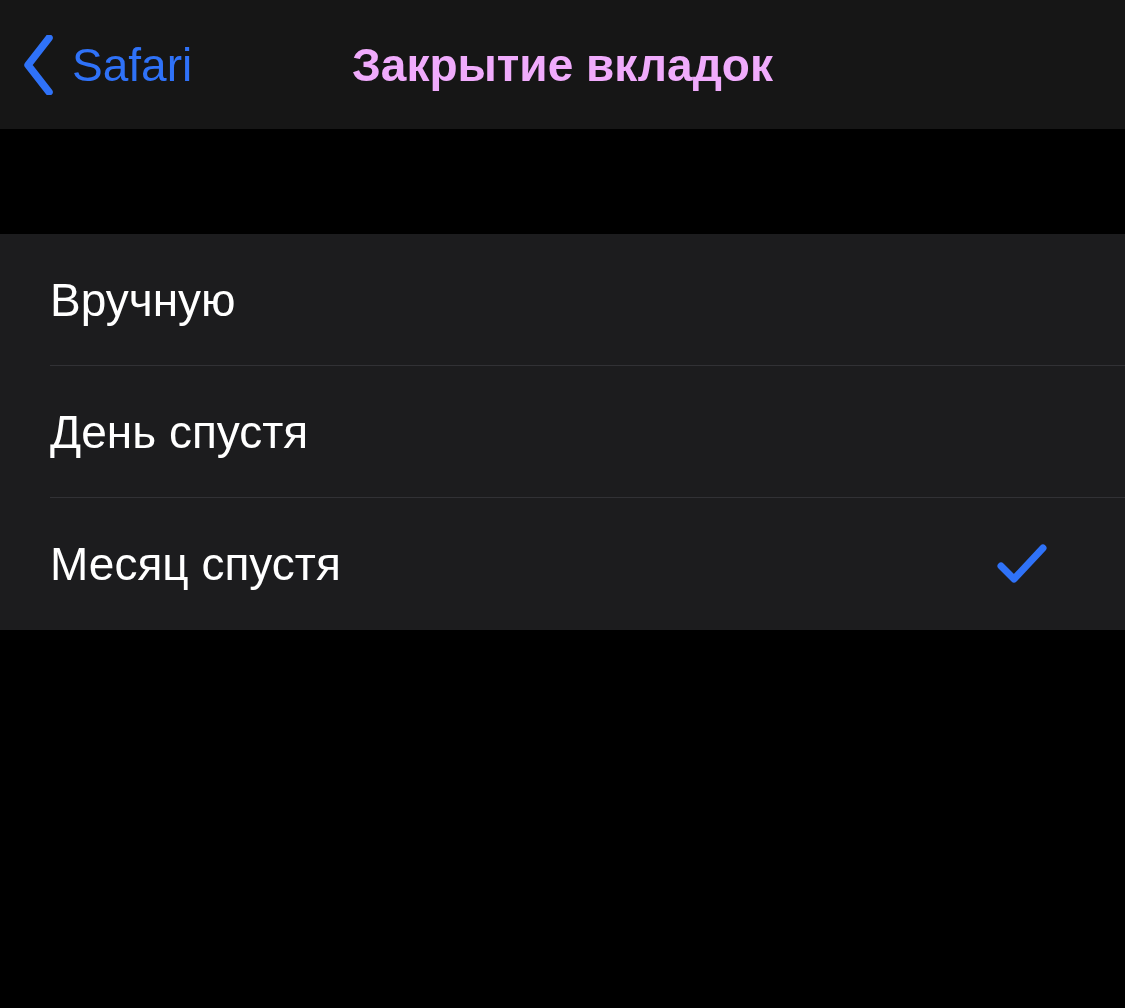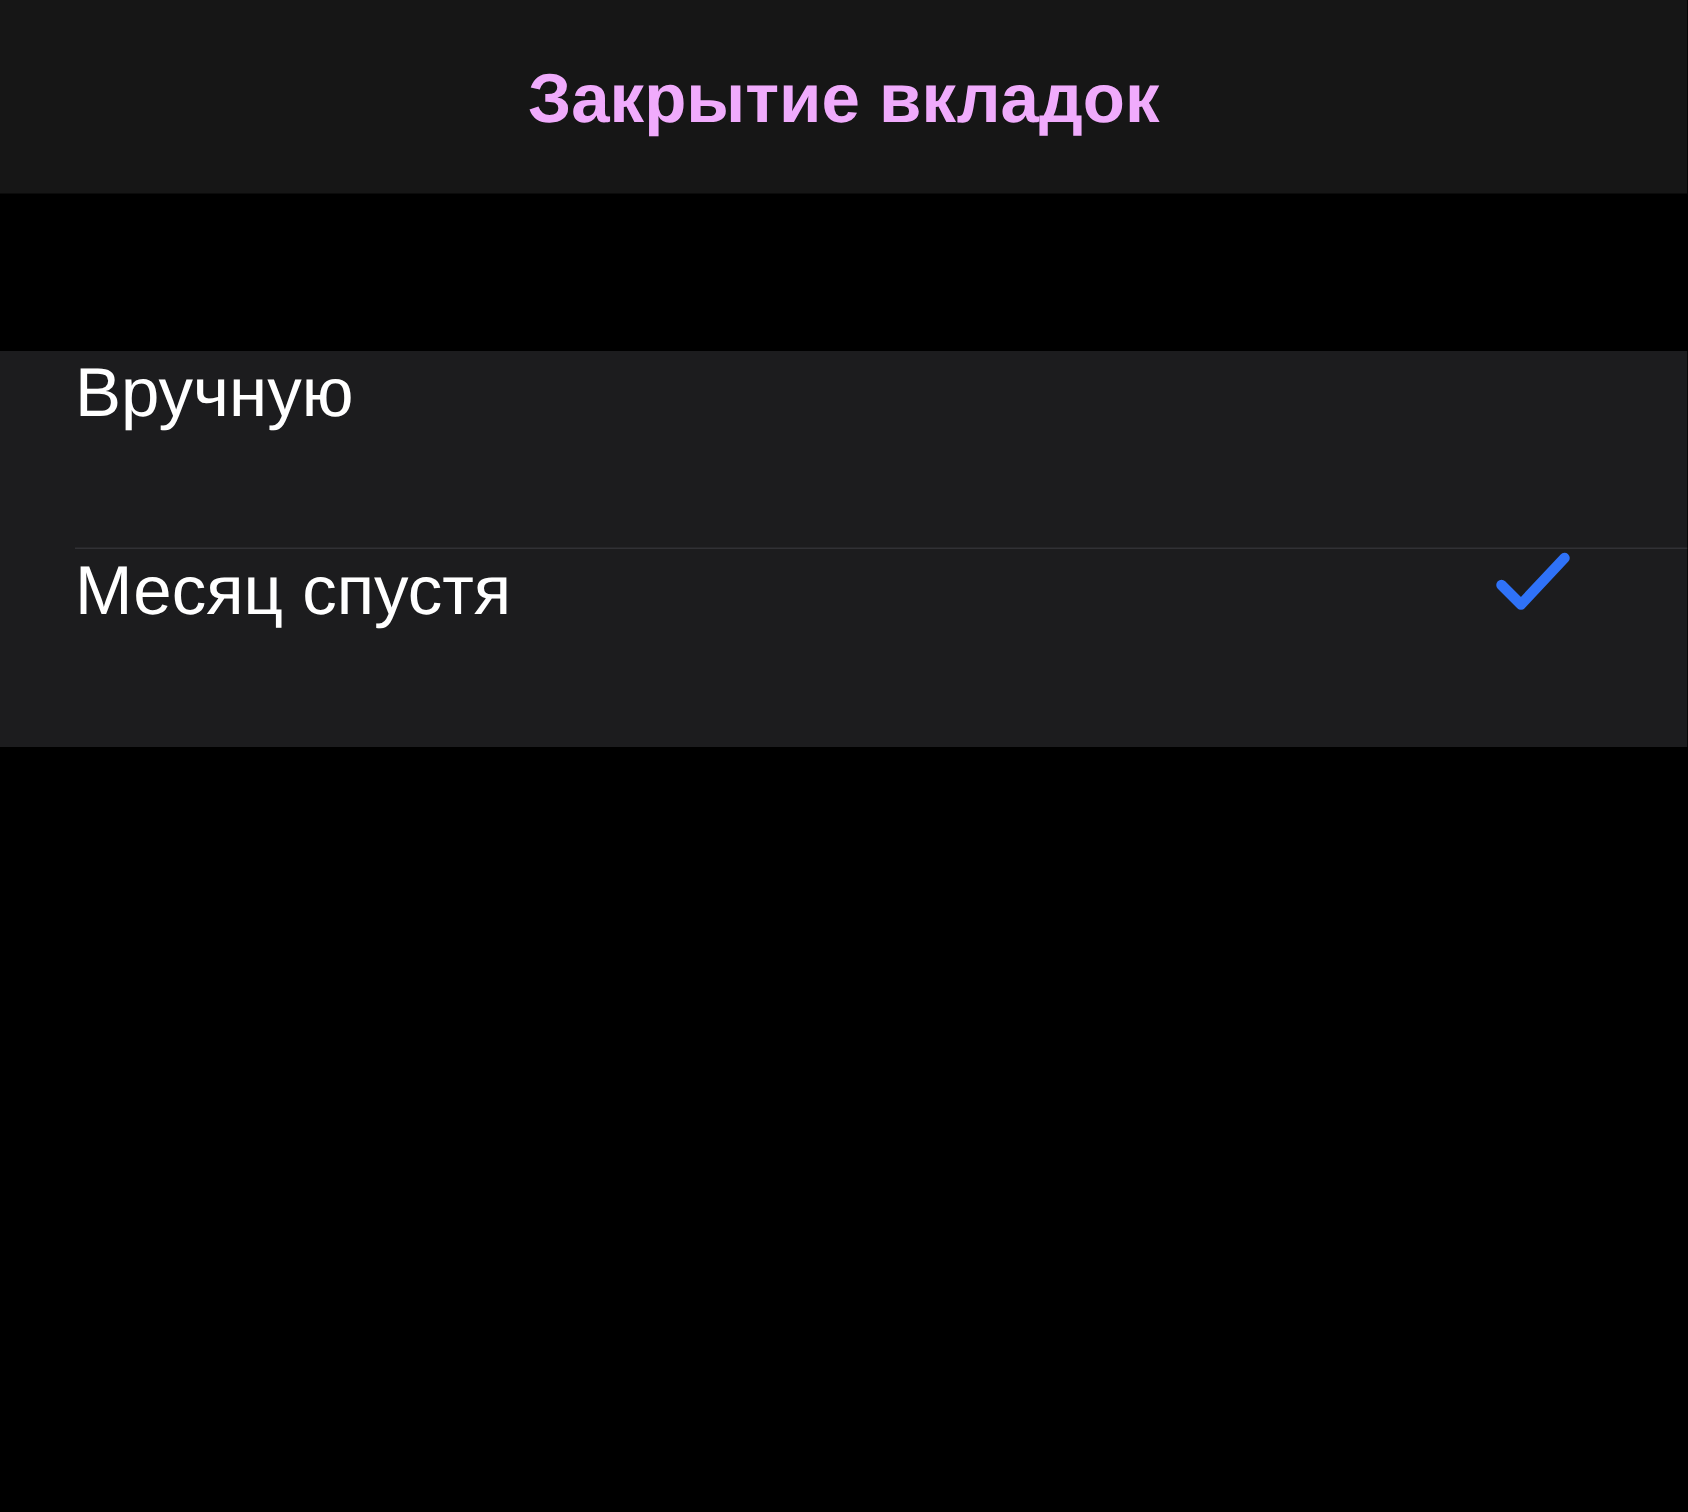--- a/index.html
+++ b/index.html
@@ -49,21 +49,21 @@
     .spacer {
       height: 104px;
       background: #000;
     }
     .list {
       background: #1c1c1e;
     }
     .list-row {
       height: 132px;
       display: flex;
-      align-items: flex-start;
+      align-items: center;
       justify-content: space-between;
       padding-left: 50px;
       padding-right: 78px;
       position: relative;
     }
     .list-row:not(:last-child)::after {
       content: "";
       position: absolute;
       bottom: 0;
       left: 50px;
@@ -78,28 +78,37 @@
     }
     .checkmark {
       width: 50px;
       height: 44px;
     }
   </style>
 </head>
 <body>
 
 <div class="navbar">
+  <div class="back-button">
+    <svg class="chevron-left" viewBox="0 0 24 40">
+      <polyline points="18,2 4,20 18,38" fill="none" stroke="#2f72f8" stroke-width="5" stroke-linecap="round" stroke-linejoin="round"></polyline>
+    </svg>
+    <span class="back-label">Safari</span>
+  </div>
   <div class="page-title">Закрытие вкладок</div>
 </div>
 
 <div class="spacer"></div>
 
 <div class="list">
   <div class="list-row">
     <span class="row-label">Вручную</span>
   </div>
   <div class="list-row">
+    <span class="row-label">День спустя</span>
+  </div>
+  <div class="list-row">
     <span class="row-label">Месяц спустя</span>
     <svg class="checkmark" viewBox="0 0 50 44">
       <polyline points="4,24 17,37 46,6" fill="none" stroke="#2f72f8" stroke-width="7" stroke-linecap="round" stroke-linejoin="round"></polyline>
     </svg>
   </div>
 </div>
 
 </body></html>

